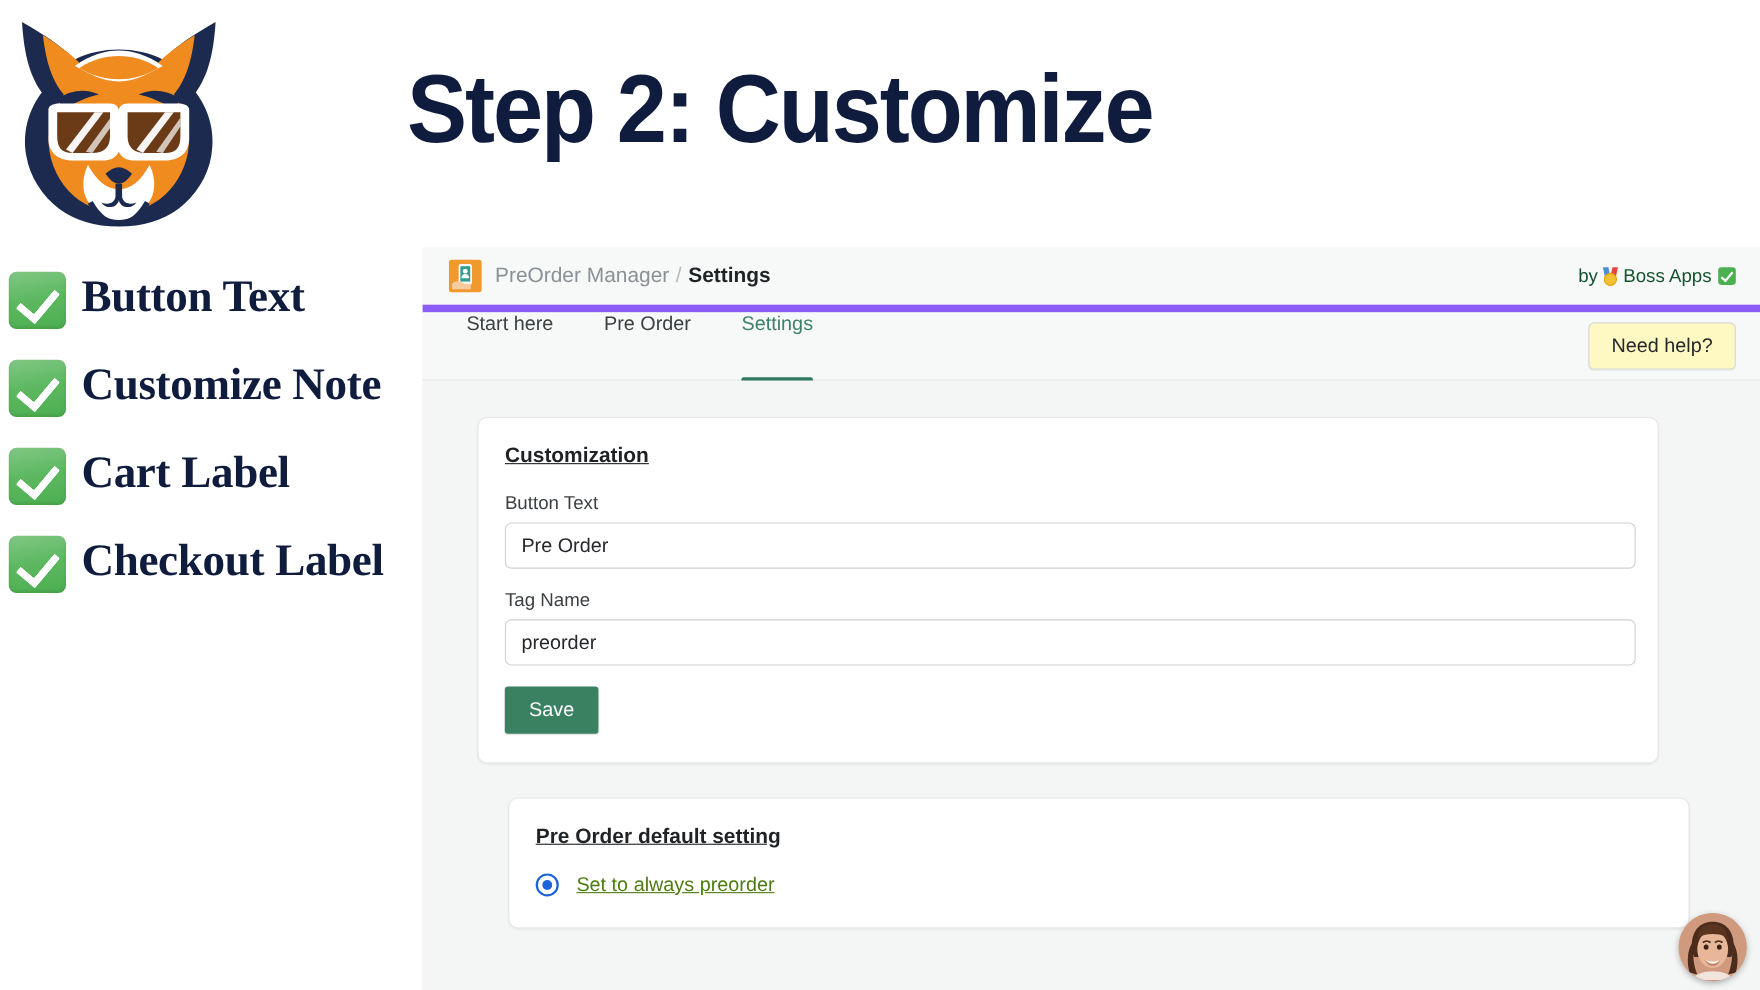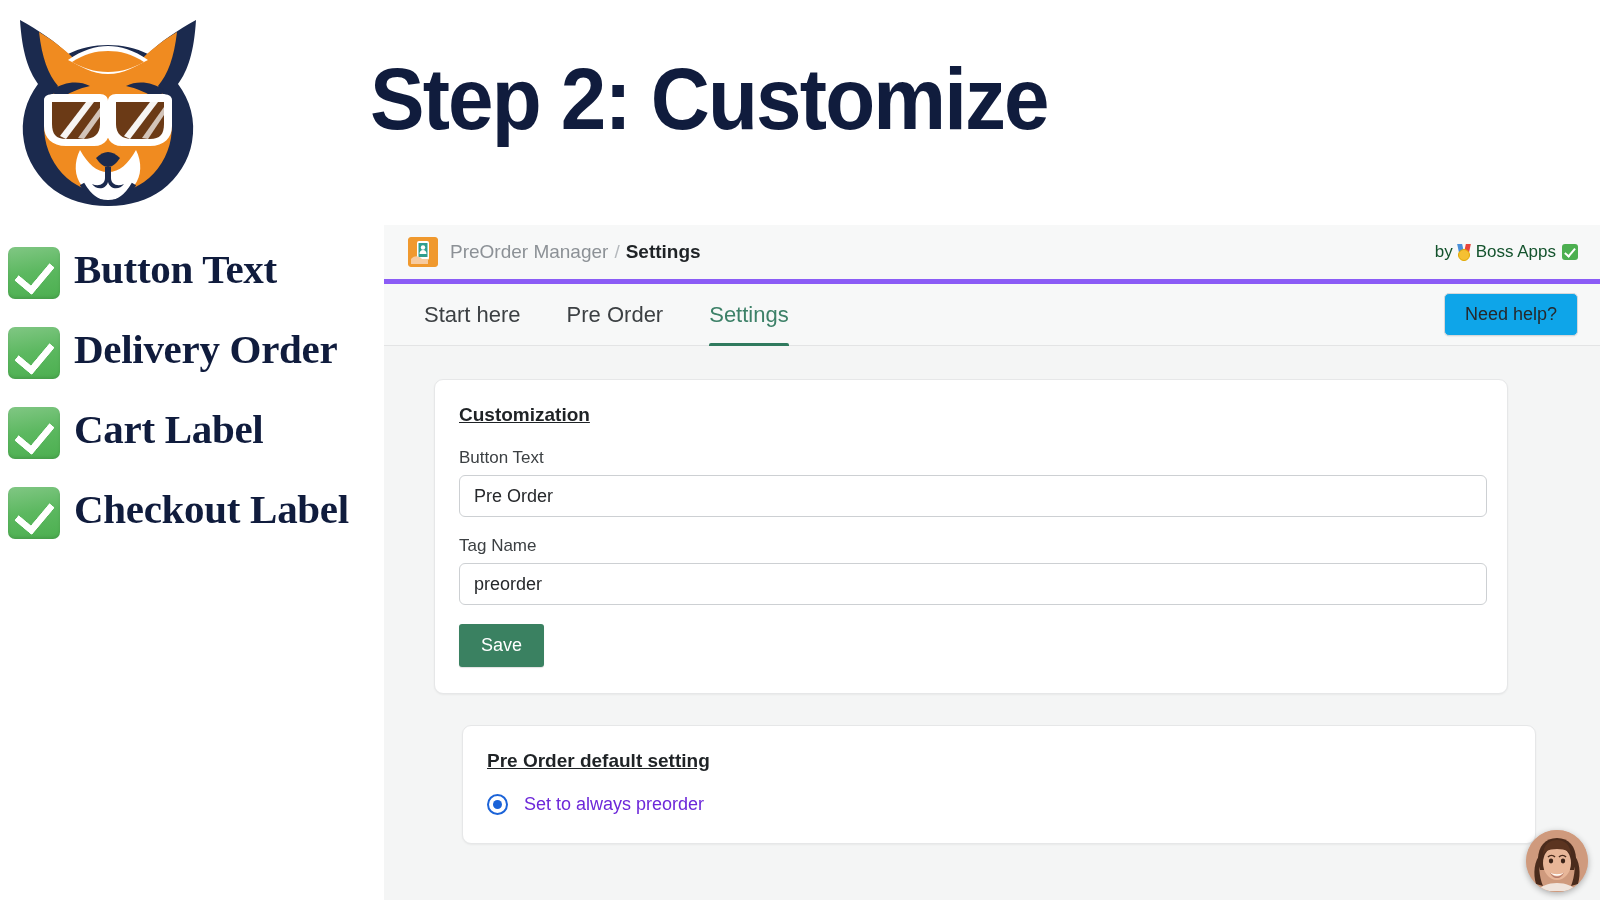--- a/index.html
+++ b/index.html
@@ -96,21 +96,21 @@
     left: 384px;
     top: 225px;
     width: 1216px;
     height: 675px;
     background: #f4f5f5;
     overflow: hidden;
   }
   #app-topbar {
     height: 59px;
     background: #f7f8f8;
-    border-bottom: 5px solid #8b5cf6;
+    border-bottom: 7px solid #8b5cf6;
     display: flex;
     align-items: center;
     padding: 0 22px 0 24px;
     box-sizing: border-box;
   }
   #app-icon {
     width: 30px;
     height: 30px;
     border-radius: 3px;
     margin-right: 12px;
@@ -165,43 +165,42 @@
     height: 62px;
     background: #f7f8f8;
     border-bottom: 1px solid #e3e4e5;
     display: flex;
     align-items: center;
     padding: 0 22px 0 40px;
     box-sizing: border-box;
     position: relative;
   }
   .tab {
-    font-size: 22px;
+    font-size: 18px;
     color: #3c4043;
     margin-right: 46px;
     position: relative;
     height: 62px;
     display: flex;
-    align-items: center;
     cursor: pointer;
   }
   .tab.active { color: #3d8168; }
   .tab.active::after {
     content: "";
     position: absolute;
     left: 0; right: 0; bottom: 0;
     height: 3px;
     background: #2f7a5e;
     border-radius: 2px 2px 0 0;
   }
   #need-help-button {
     margin-left: auto;
     font-size: 18px;
     color: #26282b;
-    background: #0ea5e9;
+    background: #fef9c3;
     border: 1px solid #d6d8da;
     border-radius: 5px;
     padding: 10px 20px;
     box-shadow: 0 1px 1px rgba(0,0,0,0.05);
     cursor: pointer;
     white-space: nowrap;
   }
 
   #app-body {
     padding: 33px 0 0 50px;
@@ -275,21 +274,21 @@
     position: relative;
   }
   .radio.selected::after {
     content: "";
     position: absolute;
     left: 4px; top: 4px;
     width: 9px; height: 9px;
     border-radius: 50%;
     background: #1b63d8;
   }
-  .radio-label { font-size: 18px; color: #6d28d9; }
+  .radio-label { font-size: 18px; color: #4d7c0f; text-decoration: underline; }
 
   
   #chat-avatar {
     position: absolute;
     right: 12px;
     bottom: 8px;
     width: 62px;
     height: 62px;
     border-radius: 50%;
     overflow: hidden;
@@ -350,21 +349,21 @@
     </svg>
   </div>
 
   <div id="checklist">
     <div class="check-item">
       <span class="check-box"></span>
       <span class="check-label">Button Text</span>
     </div>
     <div class="check-item">
       <span class="check-box"></span>
-      <span class="check-label">Delivery Order</span>
+      <span class="check-label">Customize Note</span>
     </div>
     <div class="check-item">
       <span class="check-box"></span>
       <span class="check-label">Cart Label</span>
     </div>
     <div class="check-item">
       <span class="check-box"></span>
       <span class="check-label">Checkout Label</span>
     </div>
   </div>

